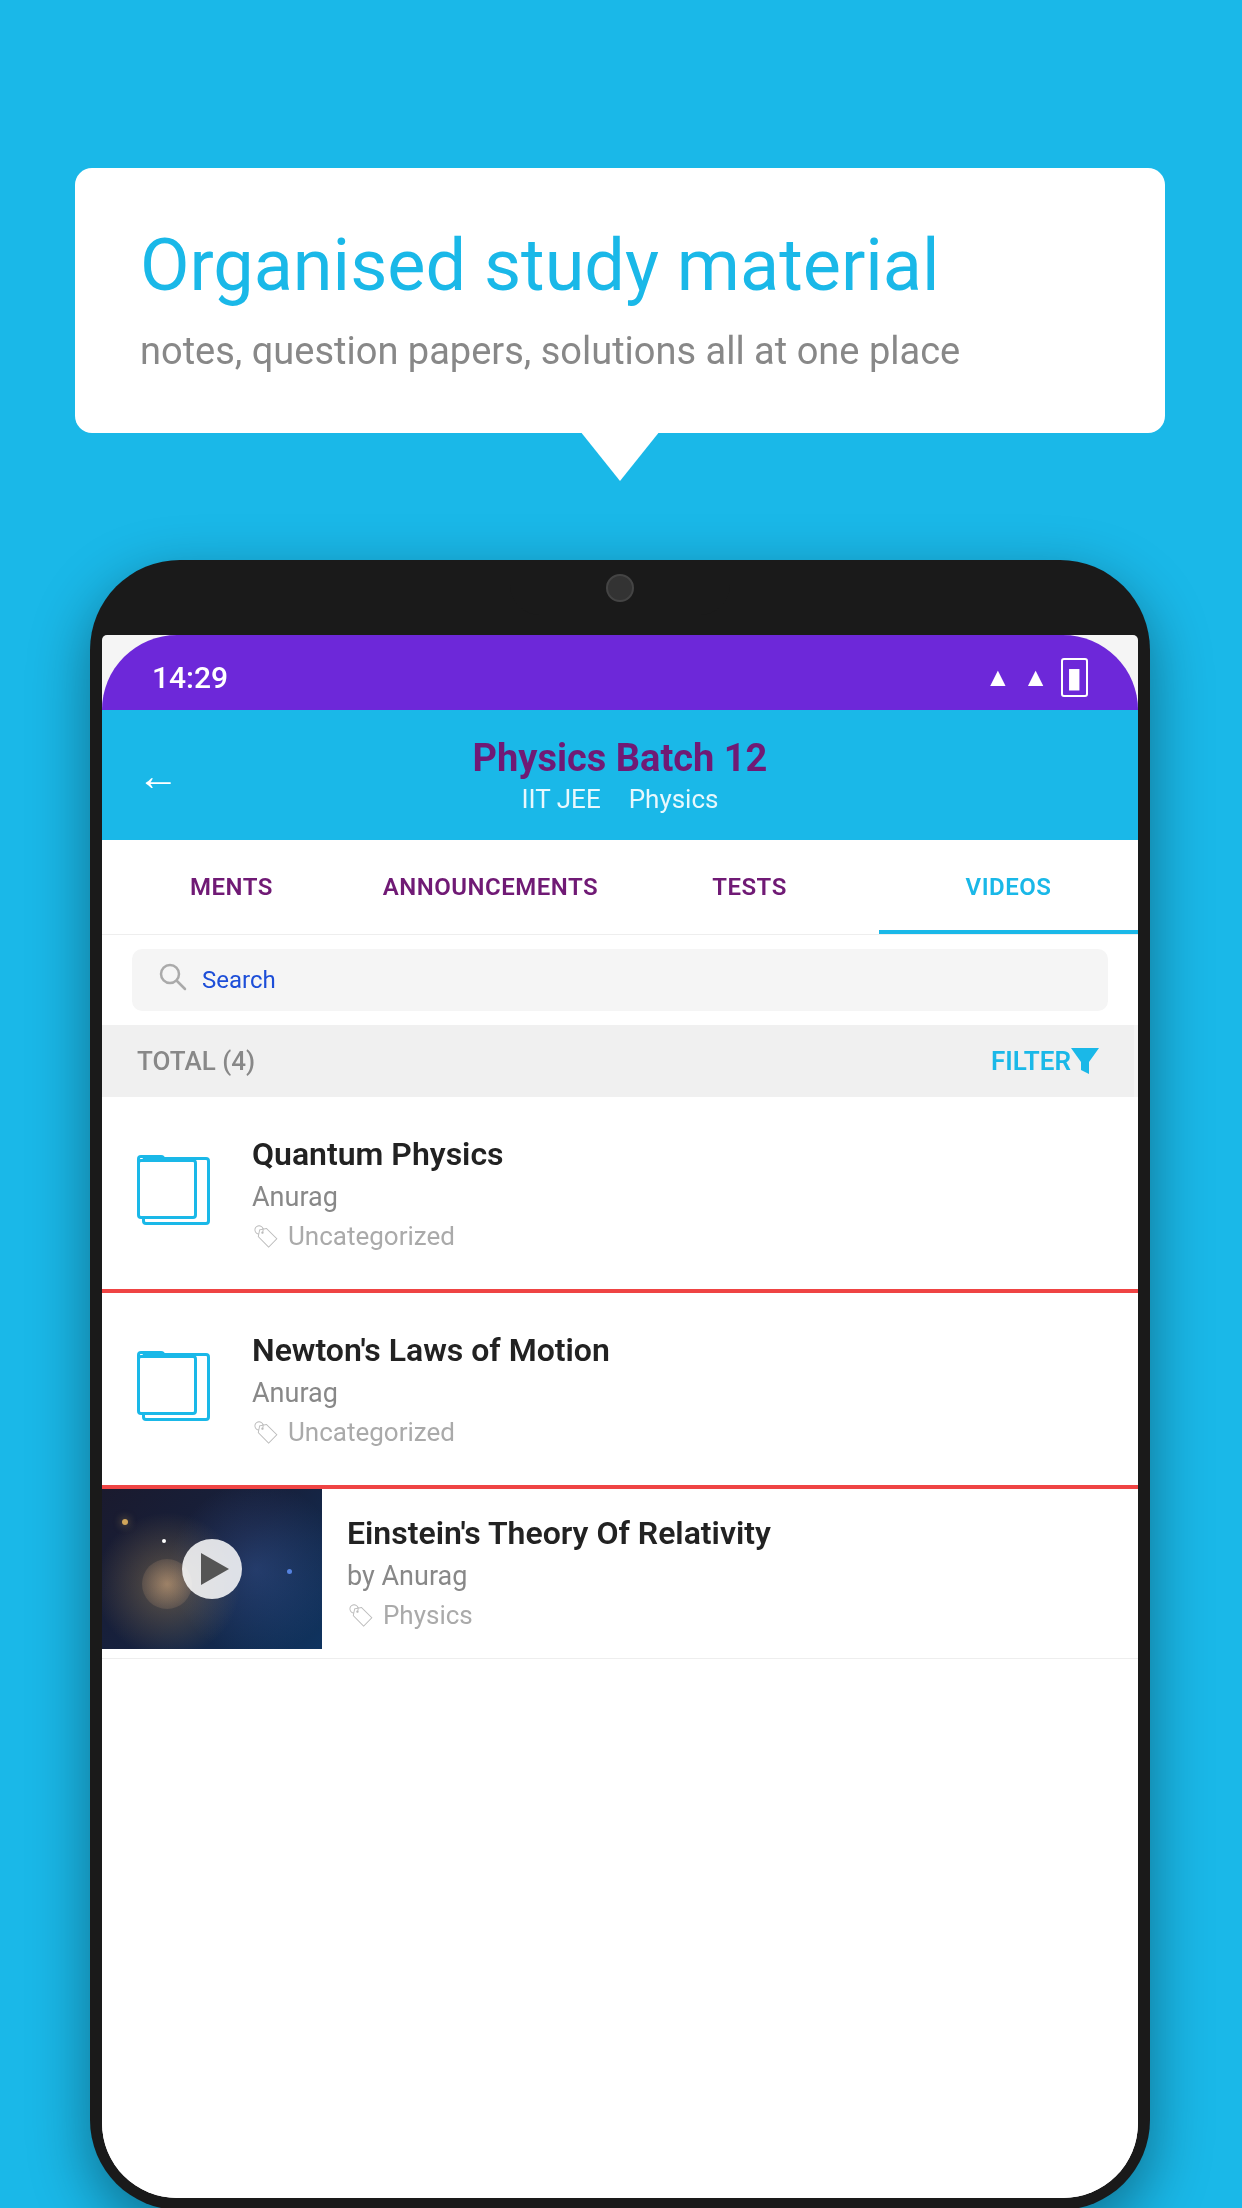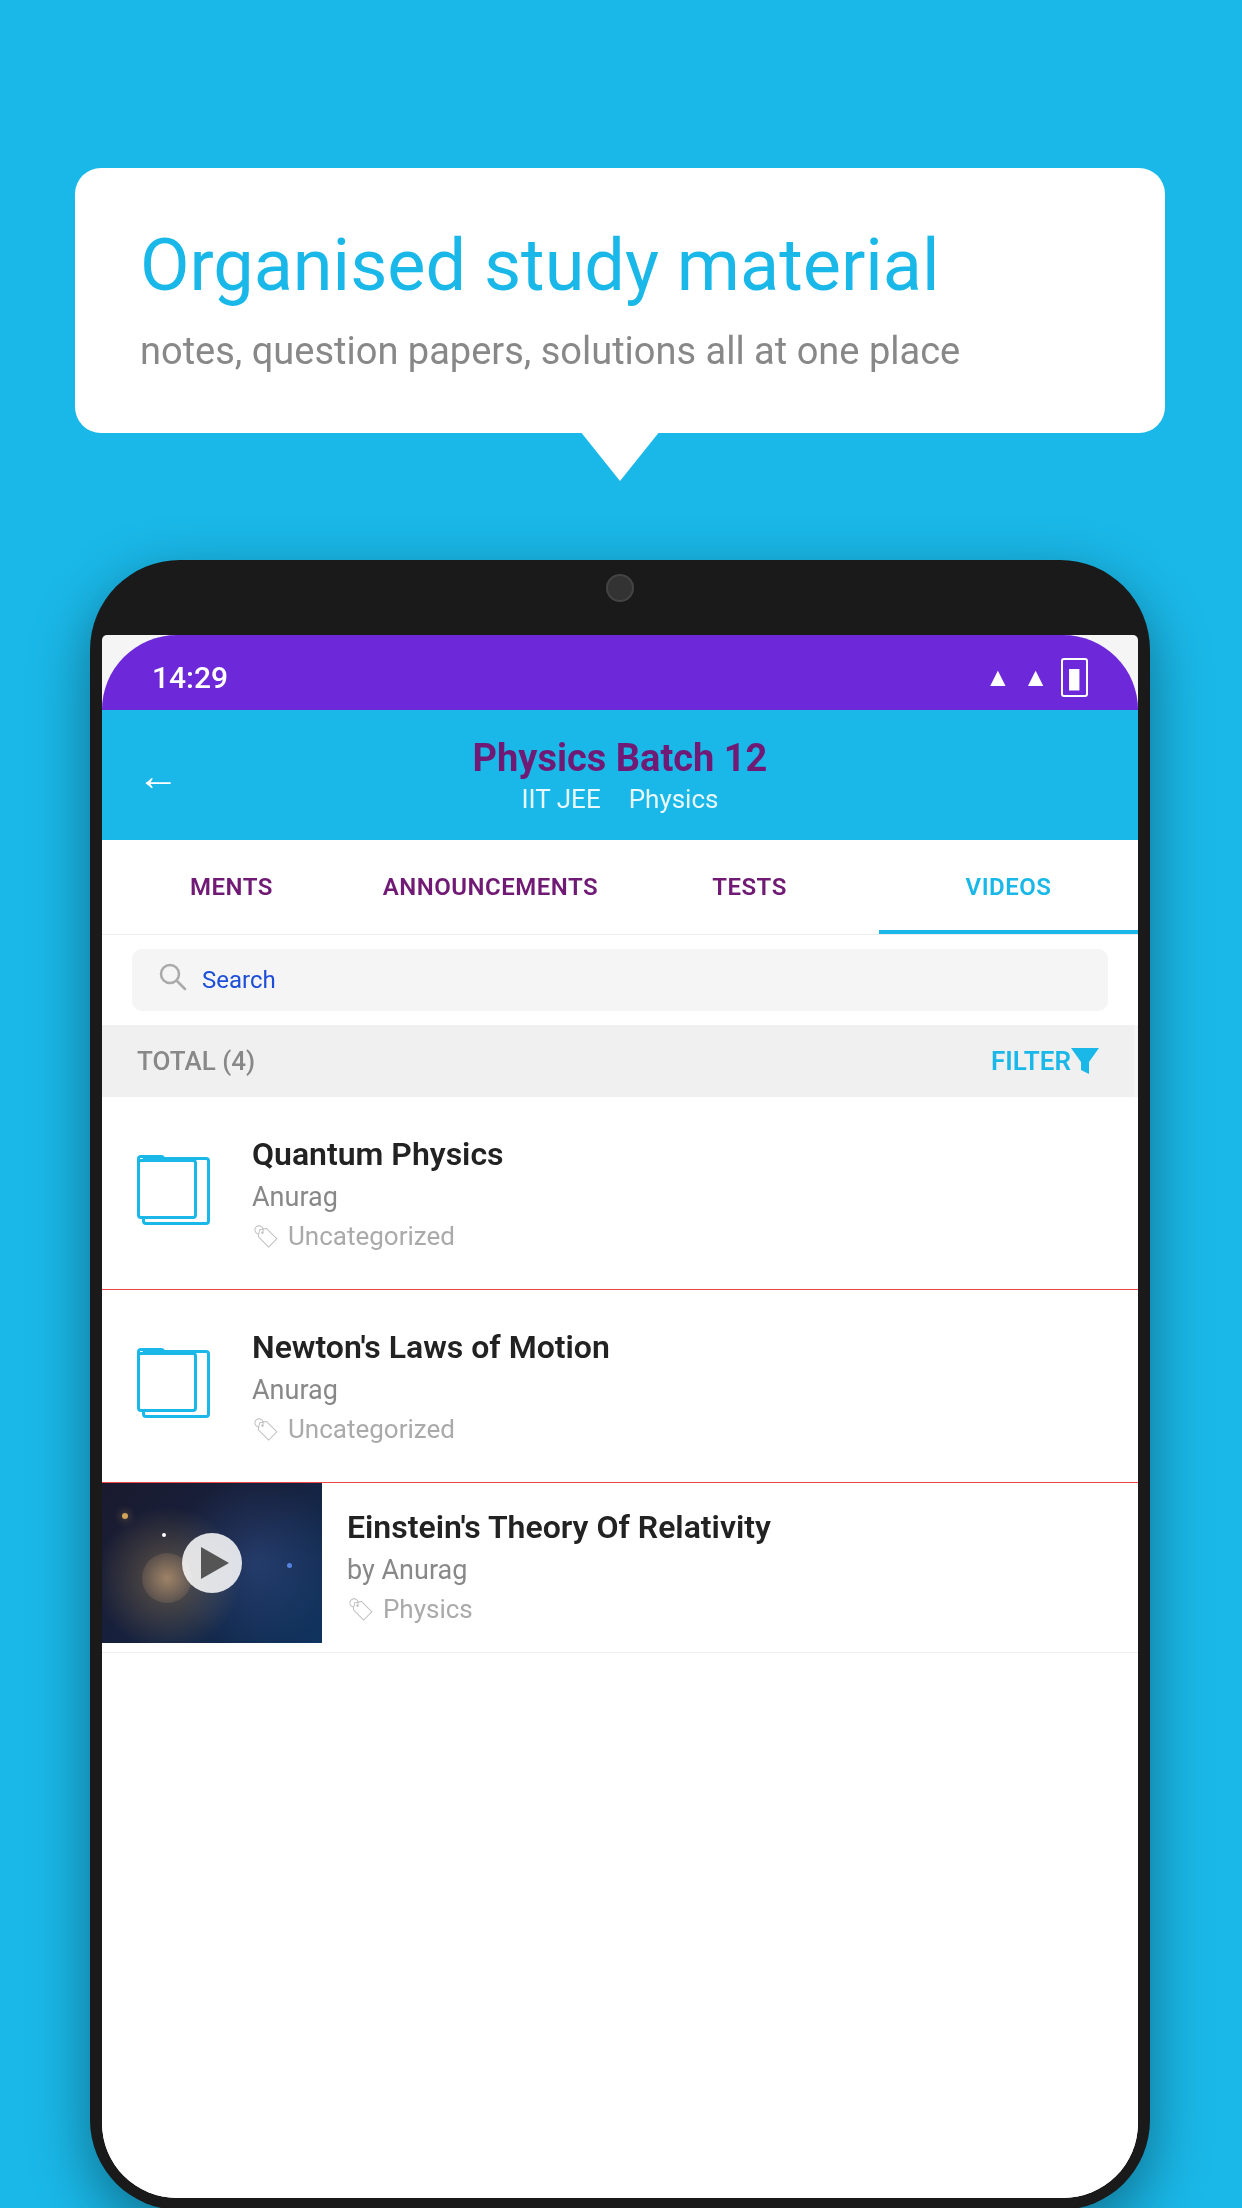--- a/index.html
+++ b/index.html
@@ -13,21 +13,21 @@
       position: relative;
     }
 
     
     .speech-bubble {
       position: absolute;
       top: 168px;
       left: 75px;
       width: 1090px;
       background: white;
-      border-radius: 26px;
+      border-radius: 17px;
       padding: 55px 65px 60px 65px;
     }
 
     .speech-bubble::after {
       content: '';
       position: absolute;
       bottom: -48px;
       left: 50%;
       transform: translateX(-50%);
       width: 0;
@@ -290,21 +290,21 @@
       right: 0;
       bottom: 0;
       background: white;
       overflow: hidden;
     }
 
     .list-item {
       display: flex;
       align-items: flex-start;
       padding: 38px 35px;
-      border-bottom: 1px solid #ef4444;
+      border-bottom: 4px solid #ef4444;
       cursor: pointer;
       background: white;
     }
 
     .list-item-icon {
       width: 85px;
       height: 95px;
       margin-right: 30px;
       flex-shrink: 0;
       margin-top: 5px;

